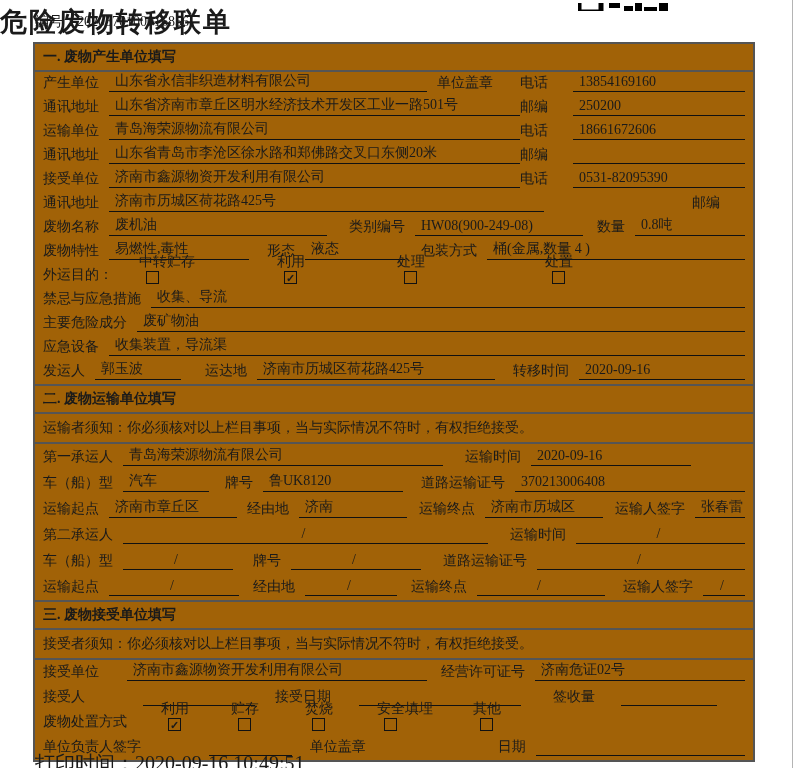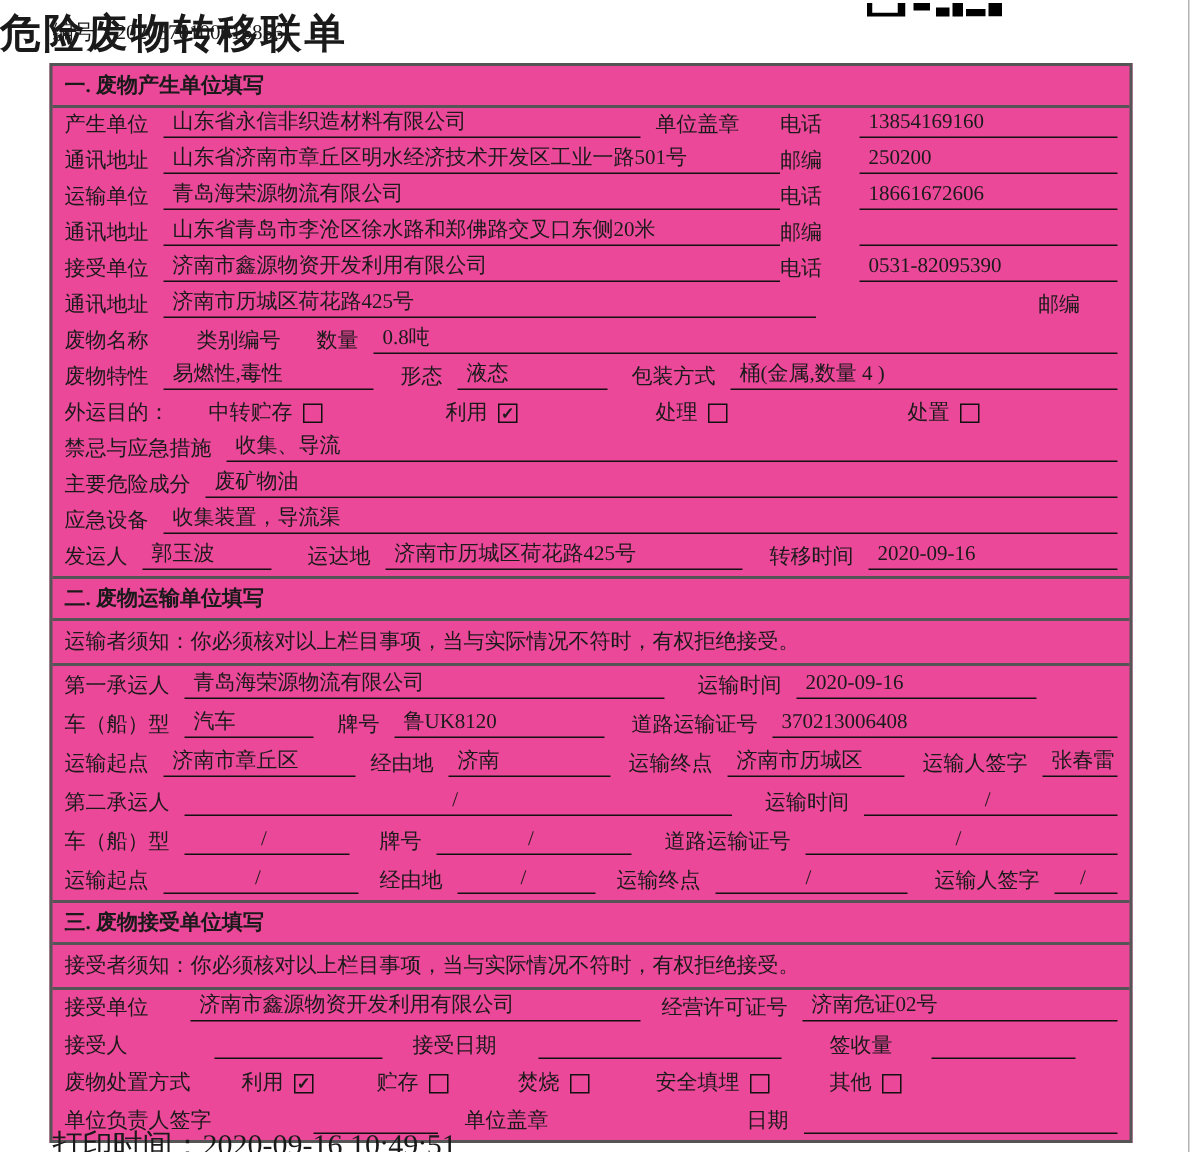--- a/index.html
+++ b/index.html
@@ -9,39 +9,39 @@
     color:#1a1a1a;position:relative;
   }
   .page-edge{position:absolute;left:792px;top:0;width:1px;height:768px;background:#b4b4b4;}
   
   .serial{position:absolute;left:35px;top:13px;font-size:14px;white-space:nowrap;}
   .doc-title{position:absolute;left:0;top:4px;width:796px;text-align:left;
     font-size:27px;font-weight:bold;letter-spacing:2px;}
   .qr-frag{position:absolute;left:578px;top:0;width:92px;height:11px;overflow:hidden;}
   
   .form-table{position:absolute;left:33px;top:42px;width:722px;border:2px solid #555;
-    box-sizing:border-box;background:#ec4899;}
+    box-sizing:border-box;background:#a16207;}
   .sec-header{font-size:14px;font-weight:bold;padding:4px 8px 3px 8px;height:19px;
     border-bottom:2px solid #555;box-sizing:content-box;}
   .sec-top{border-top:2px solid #555;}
   .note-row{font-size:14px;padding:5px 8px;height:18px;border-bottom:2px solid #555;}
   .row{display:flex;align-items:flex-end;font-size:14px;padding:0 8px 4px 8px;
     box-sizing:border-box;white-space:nowrap;}
   .h24{height:24px;} .h26{height:26px;} .h25{height:25px;}
   .lab{margin-right:10px;white-space:nowrap;text-align:right;}
   .u{border-bottom:1px solid #111;padding:0 4px 1px 6px;white-space:nowrap;
     overflow:hidden;box-sizing:border-box;}
   .c{text-align:center;padding-left:0;}
   .fill{flex:1;}
   .tail-lab{margin-left:auto;margin-right:25px;}
   .w-tel{width:172px;flex:0 0 172px;}
   .cb{display:inline-block;width:13px;height:13px;border:1.6px solid #111;
     margin-left:7px;vertical-align:-1px;text-align:center;line-height:12px;
     font-size:11px;font-weight:bold;box-sizing:border-box;}
-  .opt{display:inline-flex;align-items:center;}
+  .opt{display:inline-flex;flex-direction:column;}
   
   .print-time{position:absolute;left:35px;top:750px;font-size:20px;white-space:nowrap;}
 </style>
 </head>
 <body>
 
 <div class="page-edge"></div>
 
 <div class="serial"><span>编号：</span><span>2020370100016856</span></div>
 <div class="doc-title">危险废物转移联单</div>
@@ -97,21 +97,23 @@
   </div>
 
   <div class="row h24">
     <span class="lab">通讯地址</span>
     <span class="u" style="width:435px">济南市历城区荷花路425号</span>
     <span class="tail-lab">邮编</span>
   </div>
 
   <div class="row h24">
     <span class="lab">废物名称</span>
+    <span class="u" style="width:218px">废机油</span>
     <span class="lab" style="margin-left:22px">类别编号</span>
+    <span class="u" style="width:168px">HW08(900-249-08)</span>
     <span class="lab" style="margin-left:14px">数量</span>
     <span class="u fill">0.8吨</span>
   </div>
 
   <div class="row h24">
     <span class="lab">废物特性</span>
     <span class="u" style="width:140px">易燃性,毒性</span>
     <span class="lab" style="margin-left:18px">形态</span>
     <span class="u" style="width:100px">液态</span>
     <span class="lab" style="margin-left:16px">包装方式</span>

